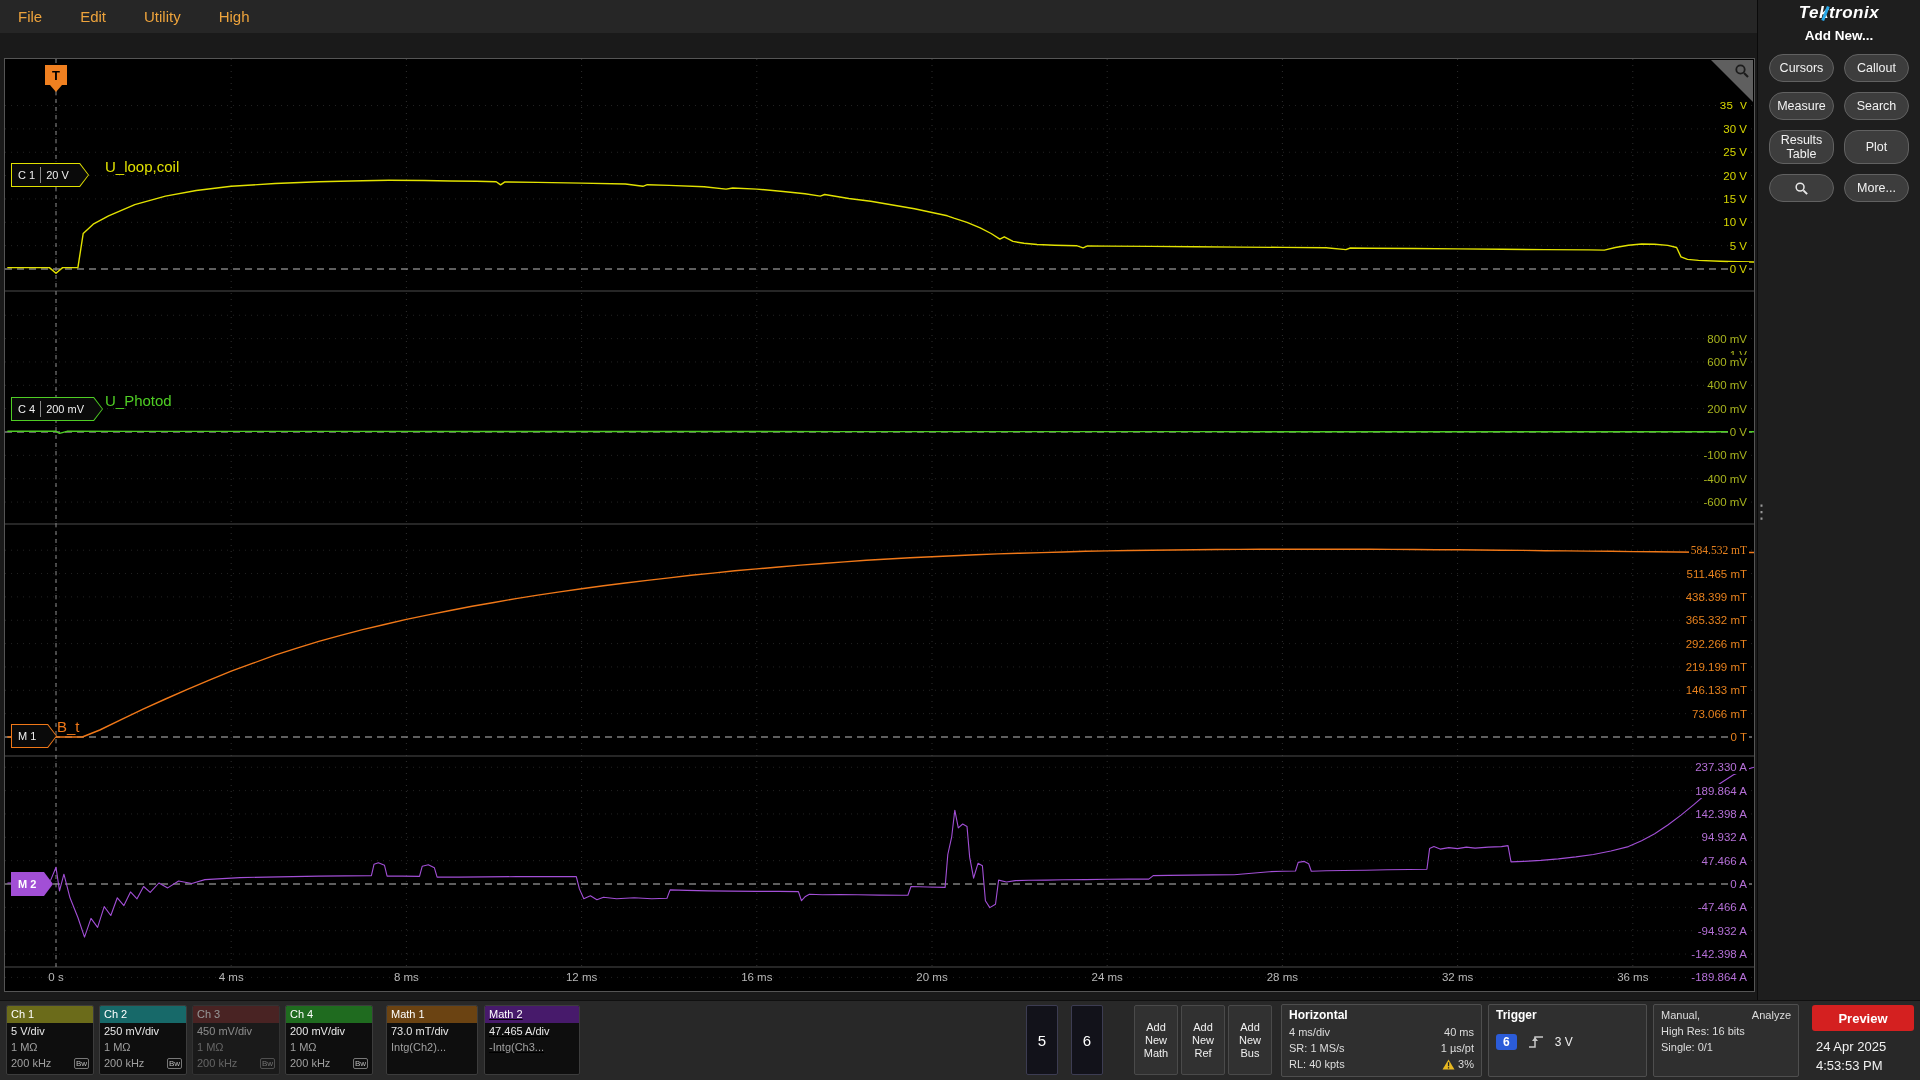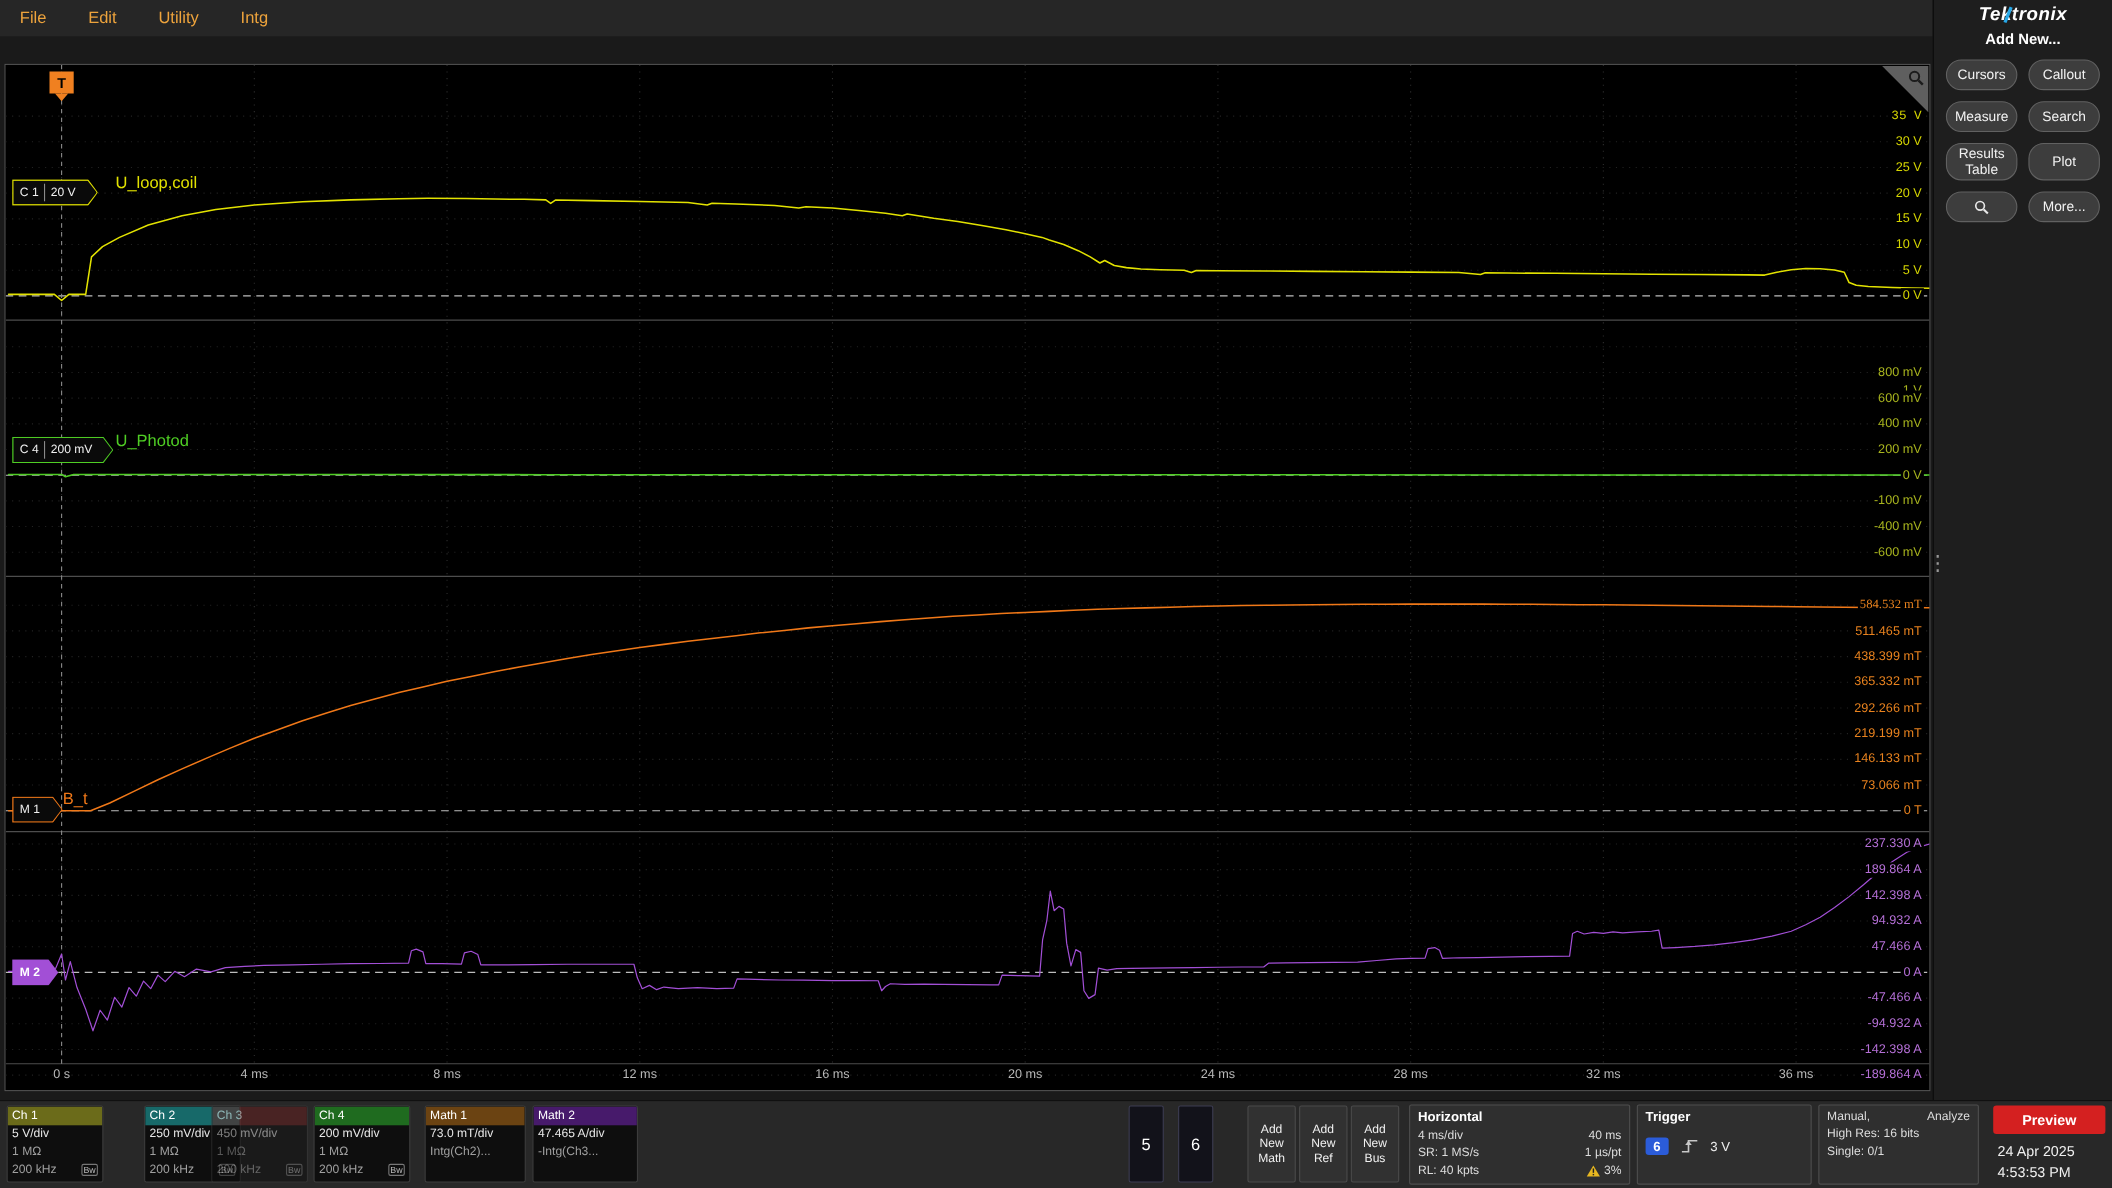--- a/index.html
+++ b/index.html
@@ -70,21 +70,21 @@
 </style>
 </head>
 <body>
 
 <div class="app">
 
   <div class="menubar" id="menu-items">
       <div class="menu-item">File</div>
       <div class="menu-item">Edit</div>
       <div class="menu-item">Utility</div>
-      <div class="menu-item">Intg</div>
+      <div class="menu-item">High</div>
     </div>
 
 
   <div class="plot" id="plot">
     <svg class="layer" id="grid-svg" width="1751" height="934">
         <line x1="51" y1="0" x2="51" y2="908" stroke="#2e2e2e" stroke-dasharray="1 5"></line>
         <line x1="226.2" y1="0" x2="226.2" y2="908" stroke="#2e2e2e" stroke-dasharray="1 5"></line>
         <line x1="401.4" y1="0" x2="401.4" y2="908" stroke="#2e2e2e" stroke-dasharray="1 5"></line>
         <line x1="576.5999999999999" y1="0" x2="576.5999999999999" y2="908" stroke="#2e2e2e" stroke-dasharray="1 5"></line>
         <line x1="751.8" y1="0" x2="751.8" y2="908" stroke="#2e2e2e" stroke-dasharray="1 5"></line>
@@ -311,21 +311,21 @@
           <span>5 V/div</span>
         </div>
         <div class="tile-row dim">
           <span>1 MΩ</span>
         </div>
         <div class="tile-row dim">
           <span>200 kHz</span>
           <span class="bw-icon">Bw</span>
         </div>
       </div>
-      <div class="tile" style="left: 99px; width: 88px; margin-left: 32px;">
+      <div class="tile" style="left: 99px; width: 88px;">
         <div class="tile-head" style="background: rgb(23, 105, 105);">Ch 2</div>
         <div class="tile-row">
           <span>250 mV/div</span>
         </div>
         <div class="tile-row dim">
           <span>1 MΩ</span>
         </div>
         <div class="tile-row dim">
           <span>200 kHz</span>
           <span class="bw-icon">Bw</span>
@@ -359,21 +359,21 @@
       </div>
       <div class="tile" style="left: 386px; width: 92px;">
         <div class="tile-head" style="background: rgb(107, 67, 18);">Math 1</div>
         <div class="tile-row">
           <span>73.0 mT/div</span>
         </div>
         <div class="tile-row dim">
           <span>Intg(Ch2)...</span>
         </div>
       </div>
-      <div class="tile" style="left: 484px; width: 96px;">
+      <div class="tile" style="left: 484px; width: 96px; text-decoration: underline;">
         <div class="tile-head" style="background: rgb(71, 26, 107);">Math 2</div>
         <div class="tile-row">
           <span>47.465 A/div</span>
         </div>
         <div class="tile-row dim">
           <span>-Intg(Ch3...</span>
         </div>
       </div>
       <div class="aux-tile" style="left: 1026px;">5</div>
       <div class="aux-tile" style="left: 1071px;">6</div>

